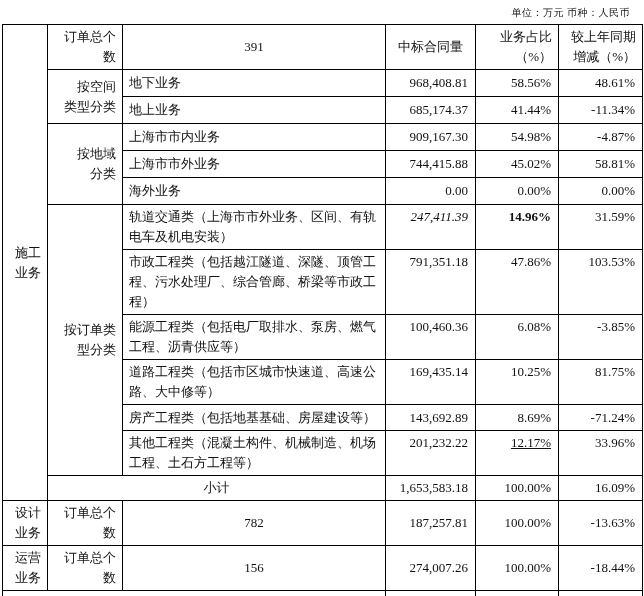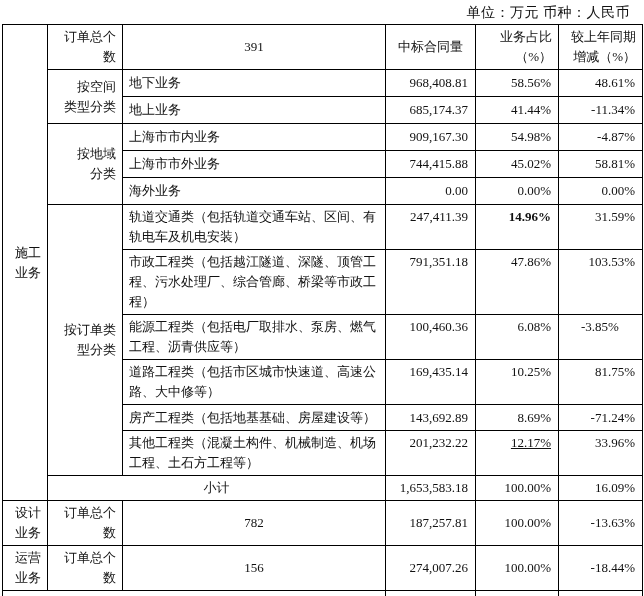--- a/index.html
+++ b/index.html
@@ -5,21 +5,21 @@
   html,body { margin:0; padding:0; }
   body {
     width:644px; height:596px;
     background:#ffffff;
     color:#111111;
     font-family:"Liberation Serif","DejaVu Serif",serif;
     overflow:hidden;
   }
   .note {
     text-align:right;
-    font-size:14px;
+    font-size:10px;
     line-height:16px;
     padding:5px 14px 3px 0;
     letter-spacing:0.5px;
   }
   table.report {
     border-collapse:collapse;
     table-layout:fixed;
     width:640px;
     margin-left:2px;
     font-size:13px;
@@ -104,36 +104,36 @@
     <tr class="rh-s">
       <td class="l">海外业务</td>
       <td class="r">0.00</td>
       <td class="r">0.00%</td>
       <td class="r">0.00%</td>
     </tr>
 
     <tr class="rh-d">
       <td rowspan="6" class="c pre">按订单类
 型分类</td>
-      <td class="l">轨道交通类（包括轨道交通车站、区间、有轨电车及机电安装）</td>
-      <td class="r" style="vertical-align:top;">247,411.39</td>
+      <td class="l">轨道交通类（上海市市外业务、区间、有轨电车及机电安装）</td>
+      <td class="r" style="vertical-align:top;font-style:italic;">247,411.39</td>
       <td class="r" style="vertical-align:top;font-weight:bold;">14.96%</td>
       <td class="r" style="vertical-align:top;margin-left:26px;">31.59%</td>
     </tr>
     <tr class="rh-t">
       <td class="l">市政工程类（包括越江隧道、深隧、顶管工程、污水处理厂、综合管廊、桥梁等市政工程）</td>
       <td class="r" style="vertical-align:top;">791,351.18</td>
       <td class="r" style="vertical-align:top;">47.86%</td>
       <td class="r" style="vertical-align:top;">103.53%</td>
     </tr>
     <tr class="rh-d">
       <td class="l">能源工程类（包括电厂取排水、泵房、燃气工程、沥青供应等）</td>
       <td class="r" style="vertical-align:top;">100,460.36</td>
       <td class="r" style="vertical-align:top;text-align:right;">6.08%</td>
-      <td class="r" style="vertical-align:top;text-align:center;">-3.85%</td>
+      <td class="r" style="vertical-align:top;">-3.85%</td>
     </tr>
     <tr class="rh-d">
       <td class="l">道路工程类（包括市区城市快速道、高速公路、大中修等）</td>
       <td class="r" style="vertical-align:top;">169,435.14</td>
       <td class="r" style="vertical-align:top;">10.25%</td>
       <td class="r" style="vertical-align:top;">81.75%</td>
     </tr>
     <tr class="rh-prop">
       <td class="l">房产工程类（包括地基基础、房屋建设等）</td>
       <td class="r">143,692.89</td>

